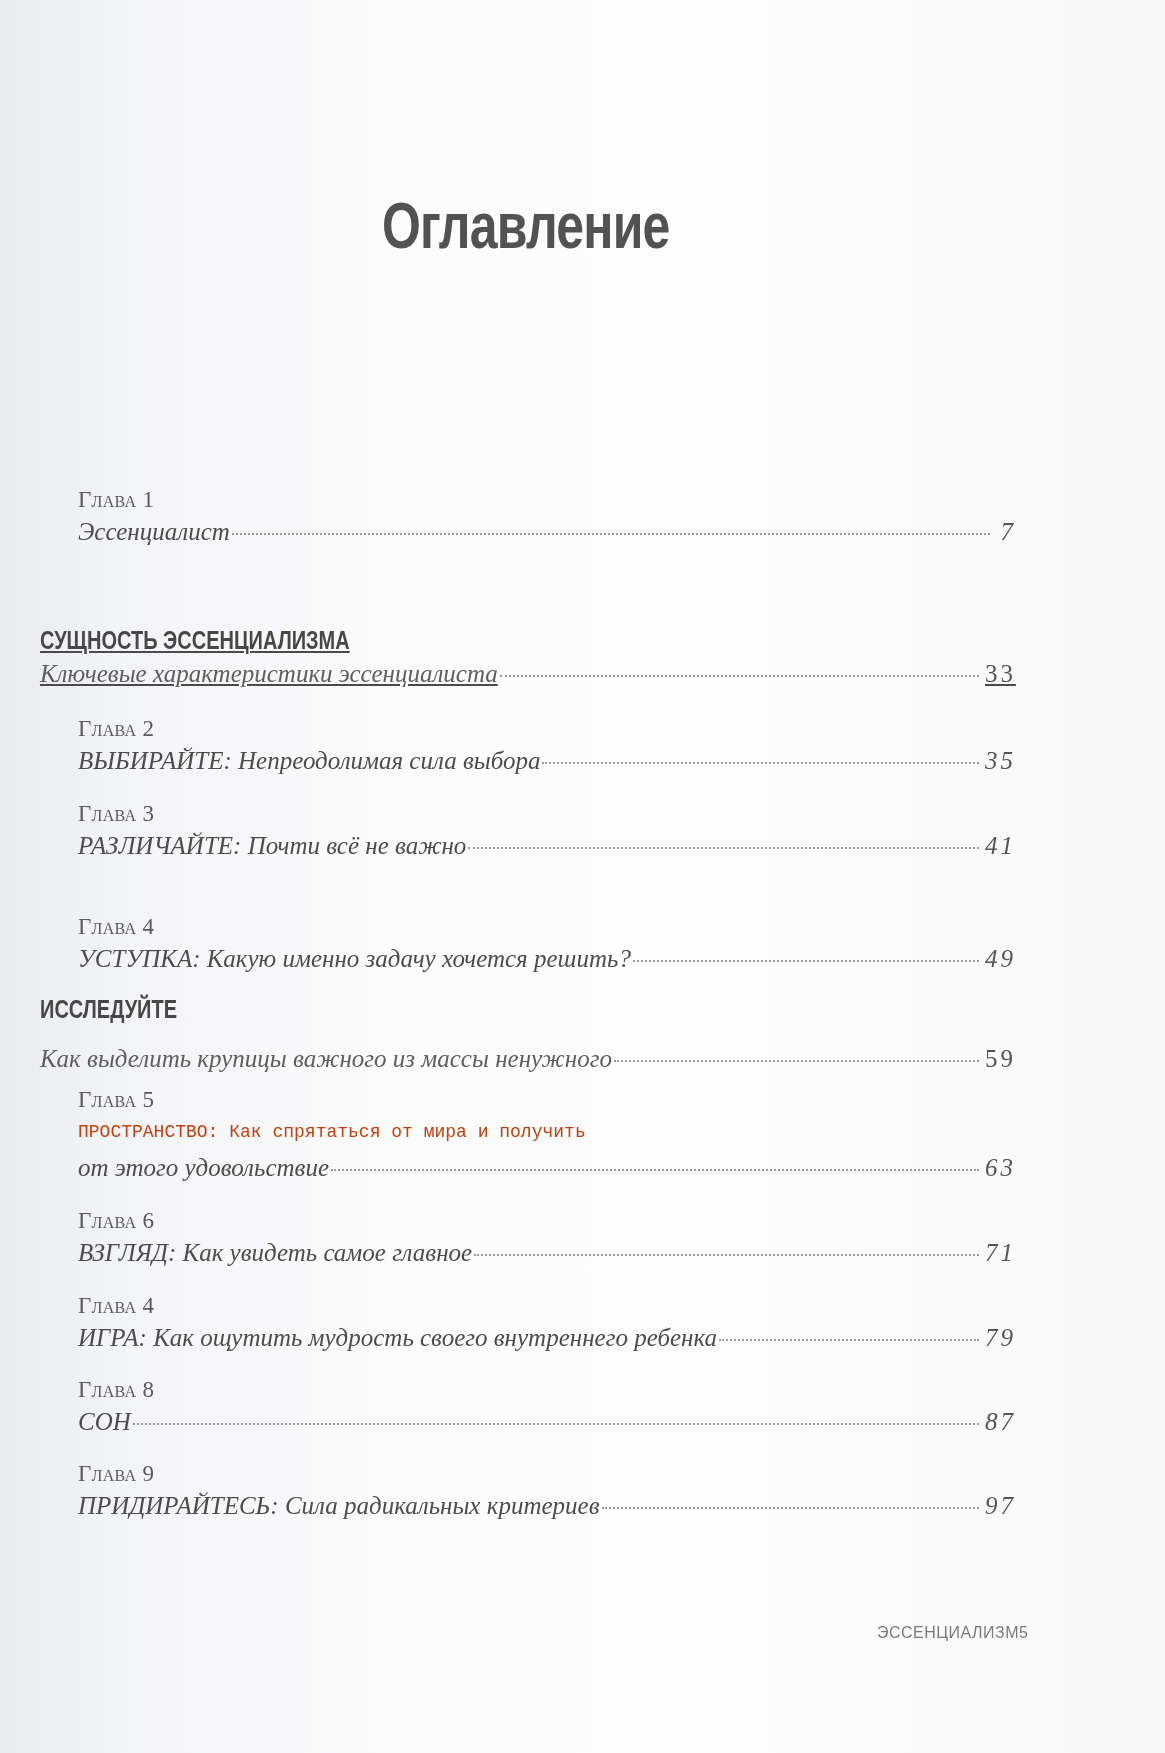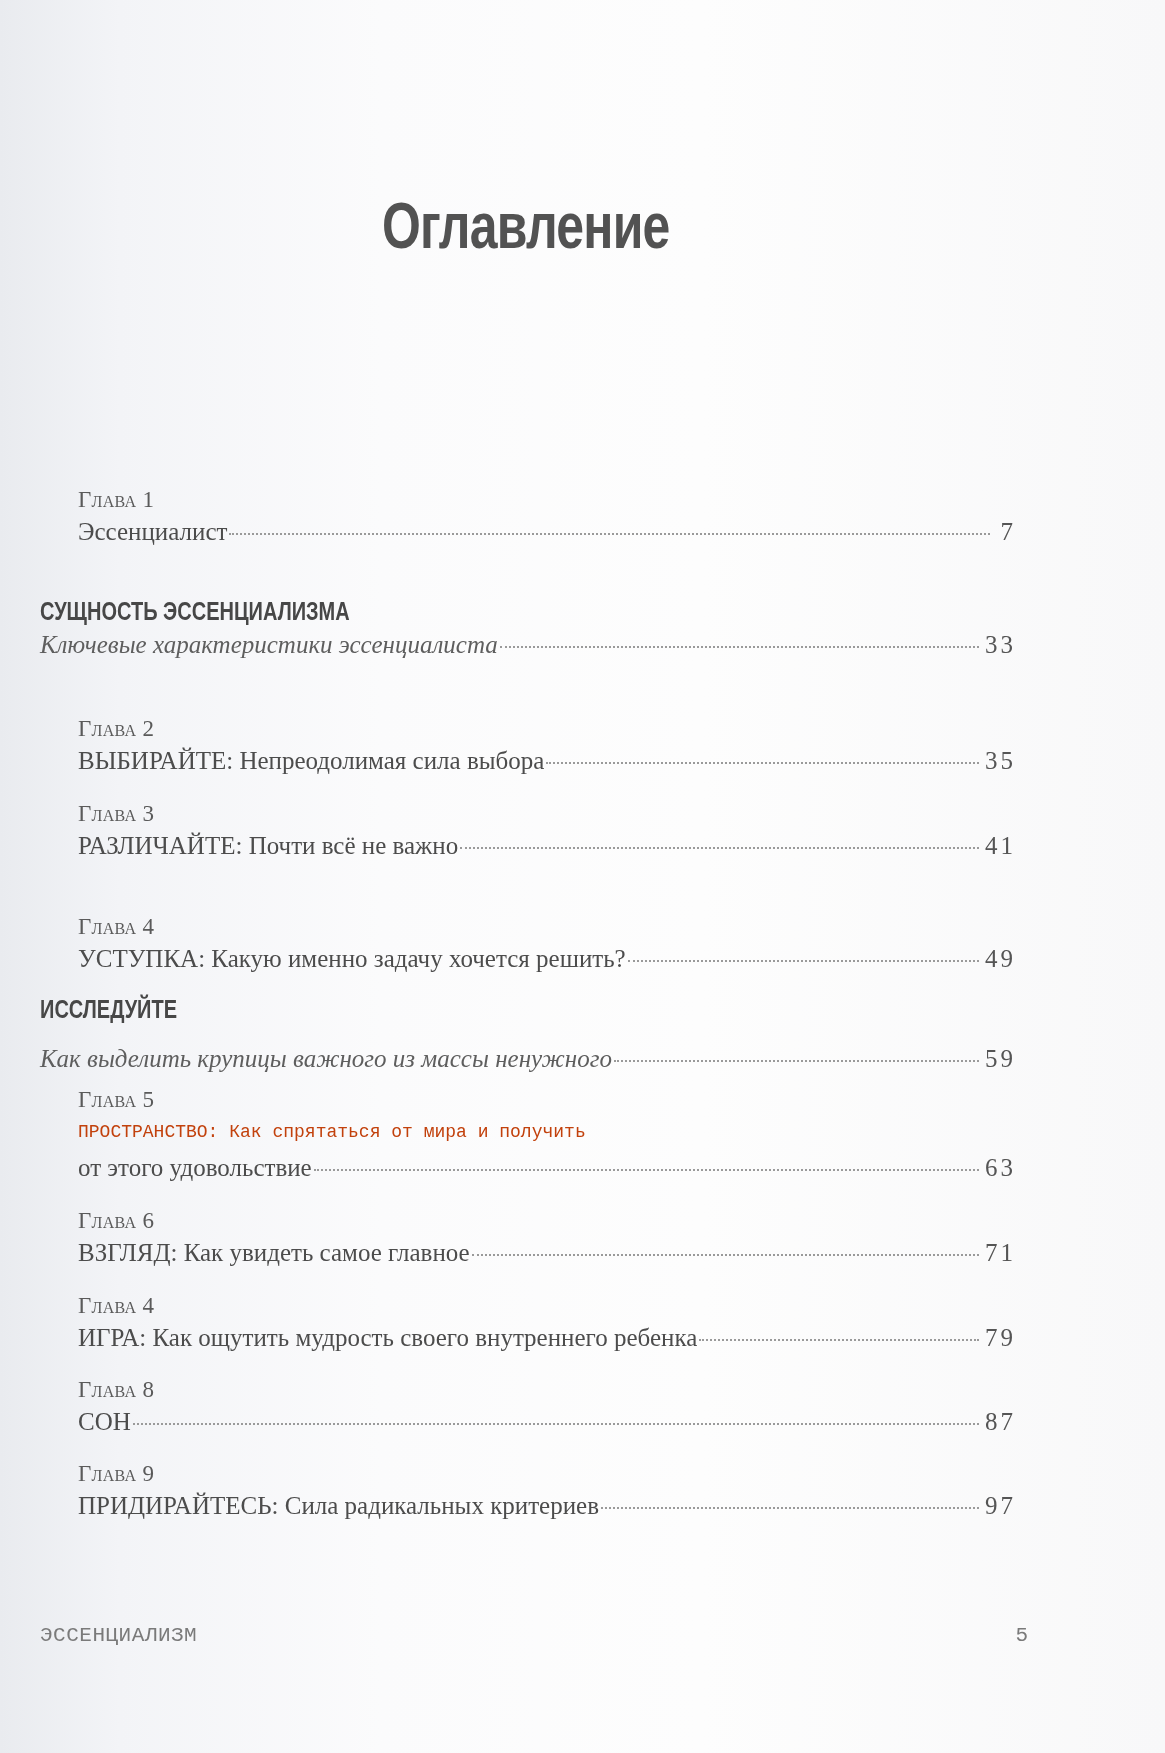--- a/index.html
+++ b/index.html
@@ -54,20 +54,21 @@
     letter-spacing: 0.3px;
   }
   .line {
     display: flex;
     align-items: baseline;
     font-family: "Liberation Serif", serif;
     font-size: 25px;
     line-height: 36px;
     color: #4c4c4c;
     white-space: nowrap;
+    font-style: italic;
   }
   .line .txt {
     flex: 0 0 auto;
   }
   .line .leader {
     flex: 1 1 auto;
     margin: 0 6px 0 2px;
     height: 1px;
     border-bottom: 2px dotted #9a9a9a;
     position: relative;
@@ -106,23 +107,23 @@
     font-style: italic;
     color: #5e5e5e;
   }
   .section .line .pg { font-style: normal; }
   .footer {
     position: absolute;
     top: 1624px;
     left: 40px;
     width: 988px;
     display: flex;
-    justify-content: space-between;
-    font-family: Liberation Mono, monospace;
-    font-size: 21px;
+    justify-content: flex-end;
+    font-family: Liberation Sans, sans-serif;
+    font-size: 16px;
     color: #7a7a7a;
   }
   .footer .run { letter-spacing: 0.5px; }
 </style>
 </head>
 <body>
 
 <div class="page">
 
   <h1 class="title">Оглавление</h1>
@@ -131,21 +132,21 @@
 
     <div class="entry" style="top:466px;margin-top:20px;">
       <div class="chapter-label">Глава 1</div>
       <div class="line">
         <span class="txt">Эссенциалист</span>
         <span class="leader"></span>
         <span class="pg">7</span>
       </div>
     </div>
 
-    <div class="section" style="top:595px;">
+    <div class="section" style="top:624px;text-decoration:underline;">
       <div class="section-title">СУЩНОСТЬ ЭССЕНЦИАЛИЗМА</div>
       <div class="line" style="margin-top:0;">
         <span class="txt">Ключевые характеристики эссенциалиста</span>
         <span class="leader"></span>
         <span class="pg">33</span>
       </div>
     </div>
 
     <div class="entry" style="top:715px;">
       <div class="chapter-label">Глава 2</div>

